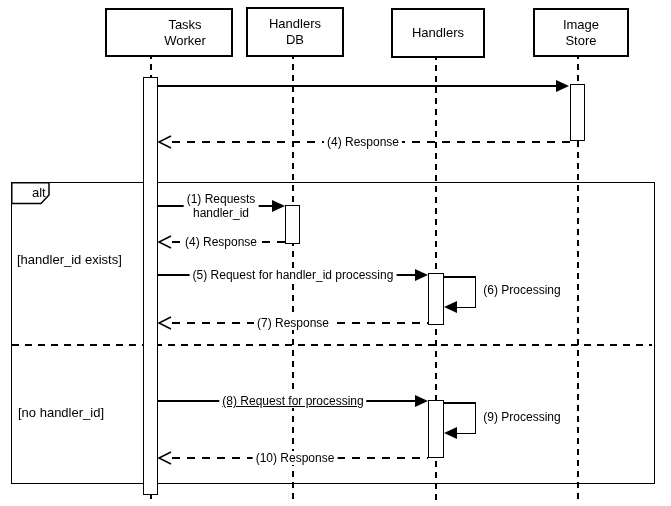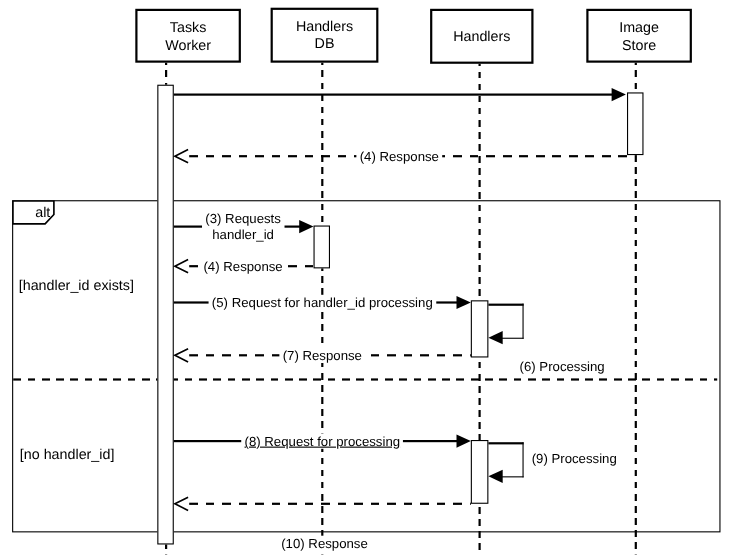--- a/index.html
+++ b/index.html
@@ -63,21 +63,21 @@
 </head>
 <body>
 
 <div class="diagram">
 
   <div class="lifeline" style="left:150px;top:53px;height:451px;"></div>
   <div class="lifeline" style="left:292px;top:53px;height:451px;"></div>
   <div class="lifeline" style="left:435px;top:54px;height:450px;"></div>
   <div class="lifeline" style="left:577px;top:53px;height:451px;"></div>
 
-  <div class="actor" style="left:123px;top:8px;width:92px;height:45px;">
+  <div class="actor" style="left:105px;top:8px;width:92px;height:45px;padding-left:32px;">
     <span>Tasks
 Worker</span>
   </div>
   <div class="actor" style="left:246px;top:7px;width:94px;height:46px;">
     <span>Handlers
 DB</span>
   </div>
   <div class="actor" style="left:391px;top:8px;width:90px;height:46px;">
     <span>Handlers</span>
   </div>
@@ -105,38 +105,38 @@
   <div class="arrow-right" style="left:556px;top:80px;"></div>
 
   <div class="mline-dashed" style="left:172px;top:141px;width:398px;"></div>
   <svg class="arrow-open" style="left:157px;top:134px;" width="16" height="16">
     <path d="M14,2 L2,8 L14,14" fill="none" stroke="#000000" stroke-width="1.5"></path>
   </svg>
   <span class="mlabel" style="left:363px;top:142px;">(4) Response</span>
 
   <div class="mline" style="left:158px;top:205px;width:116px;"></div>
   <div class="arrow-right" style="left:272px;top:200px;"></div>
-  <span class="mlabel" style="left:221px;top:206px;">(3) Requests
+  <span class="mlabel" style="left:221px;top:206px;">(1) Requests
 handler_id</span>
 
   <div class="mline-dashed" style="left:172px;top:241px;width:113px;"></div>
   <svg class="arrow-open" style="left:157px;top:234px;" width="16" height="16">
     <path d="M14,2 L2,8 L14,14" fill="none" stroke="#000000" stroke-width="1.5"></path>
   </svg>
   <span class="mlabel" style="left:221px;top:242px;text-align:center;">(4) Response</span>
 
   <div class="mline" style="left:158px;top:274px;width:259px;"></div>
   <div class="arrow-right" style="left:415px;top:269px;"></div>
   <span class="mlabel" style="left:293px;top:275px;">(5) Request for handler_id processing</span>
 
   <div class="mline" style="left:444px;top:276px;width:32px;"></div>
   <div class="vline" style="left:474.5px;top:276px;height:32px;"></div>
   <div class="mline" style="left:455px;top:306.5px;width:21px;"></div>
   <div class="arrow-left-filled" style="left:444px;top:301px;"></div>
-  <span class="mlabel-side" style="left:511px;top:290px;margin-top:43px;">(6) Processing</span>
+  <span class="mlabel-side" style="left:522px;top:290px;">(6) Processing</span>
 
   <div class="mline-dashed" style="left:172px;top:322px;width:256px;"></div>
   <svg class="arrow-open" style="left:157px;top:315px;" width="16" height="16">
     <path d="M14,2 L2,8 L14,14" fill="none" stroke="#000000" stroke-width="1.5"></path>
   </svg>
   <span class="mlabel" style="left:293px;top:323px;">(7) Response</span>
 
   <div class="mline" style="left:158px;top:400px;width:259px;"></div>
   <div class="arrow-right" style="left:415px;top:395px;"></div>
   <span class="mlabel" style="left:293px;top:401px;text-decoration:underline;">(8) Request for processing</span>
@@ -144,15 +144,15 @@
   <div class="mline" style="left:444px;top:402px;width:32px;"></div>
   <div class="vline" style="left:474.5px;top:402px;height:32px;"></div>
   <div class="mline" style="left:455px;top:432.5px;width:21px;"></div>
   <div class="arrow-left-filled" style="left:444px;top:427px;"></div>
   <span class="mlabel-side" style="left:522px;top:417px;">(9) Processing</span>
 
   <div class="mline-dashed" style="left:172px;top:457px;width:256px;"></div>
   <svg class="arrow-open" style="left:157px;top:450px;" width="16" height="16">
     <path d="M14,2 L2,8 L14,14" fill="none" stroke="#000000" stroke-width="1.5"></path>
   </svg>
-  <span class="mlabel" style="left:295px;top:458px;margin-top:36px;">(10) Response</span>
+  <span class="mlabel" style="left:295px;top:458px;">(10) Response</span>
 
 </div>
 
 </body></html>

